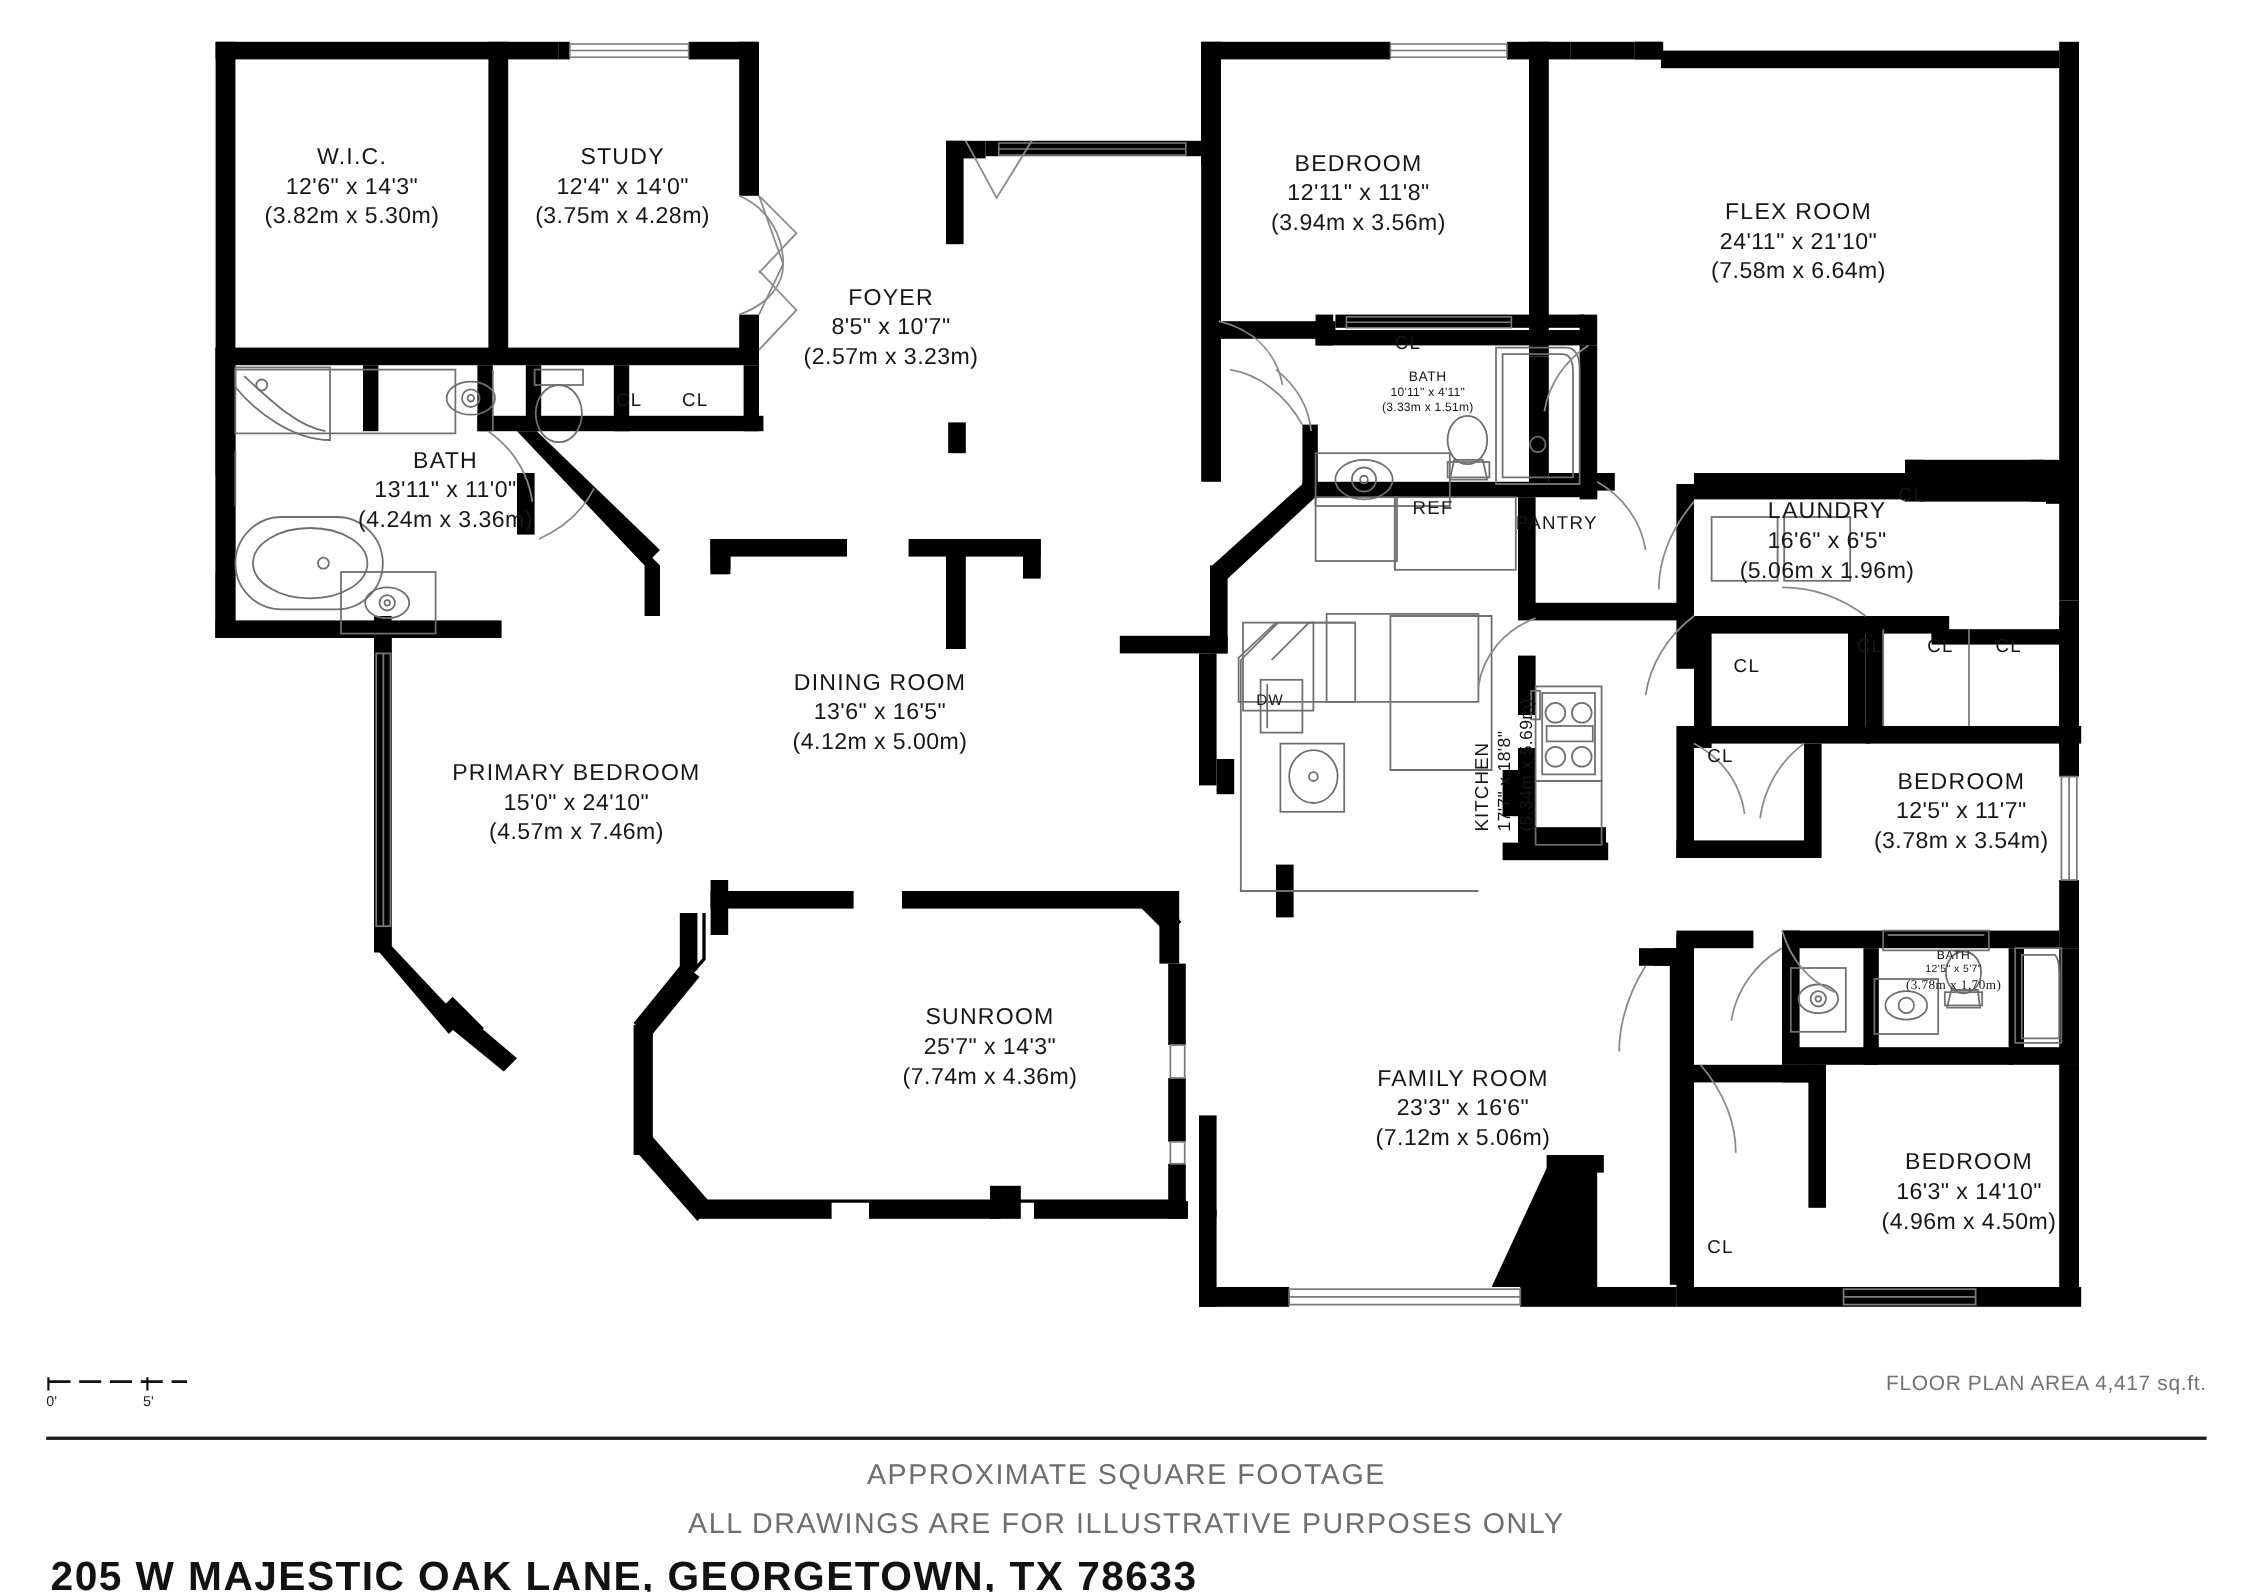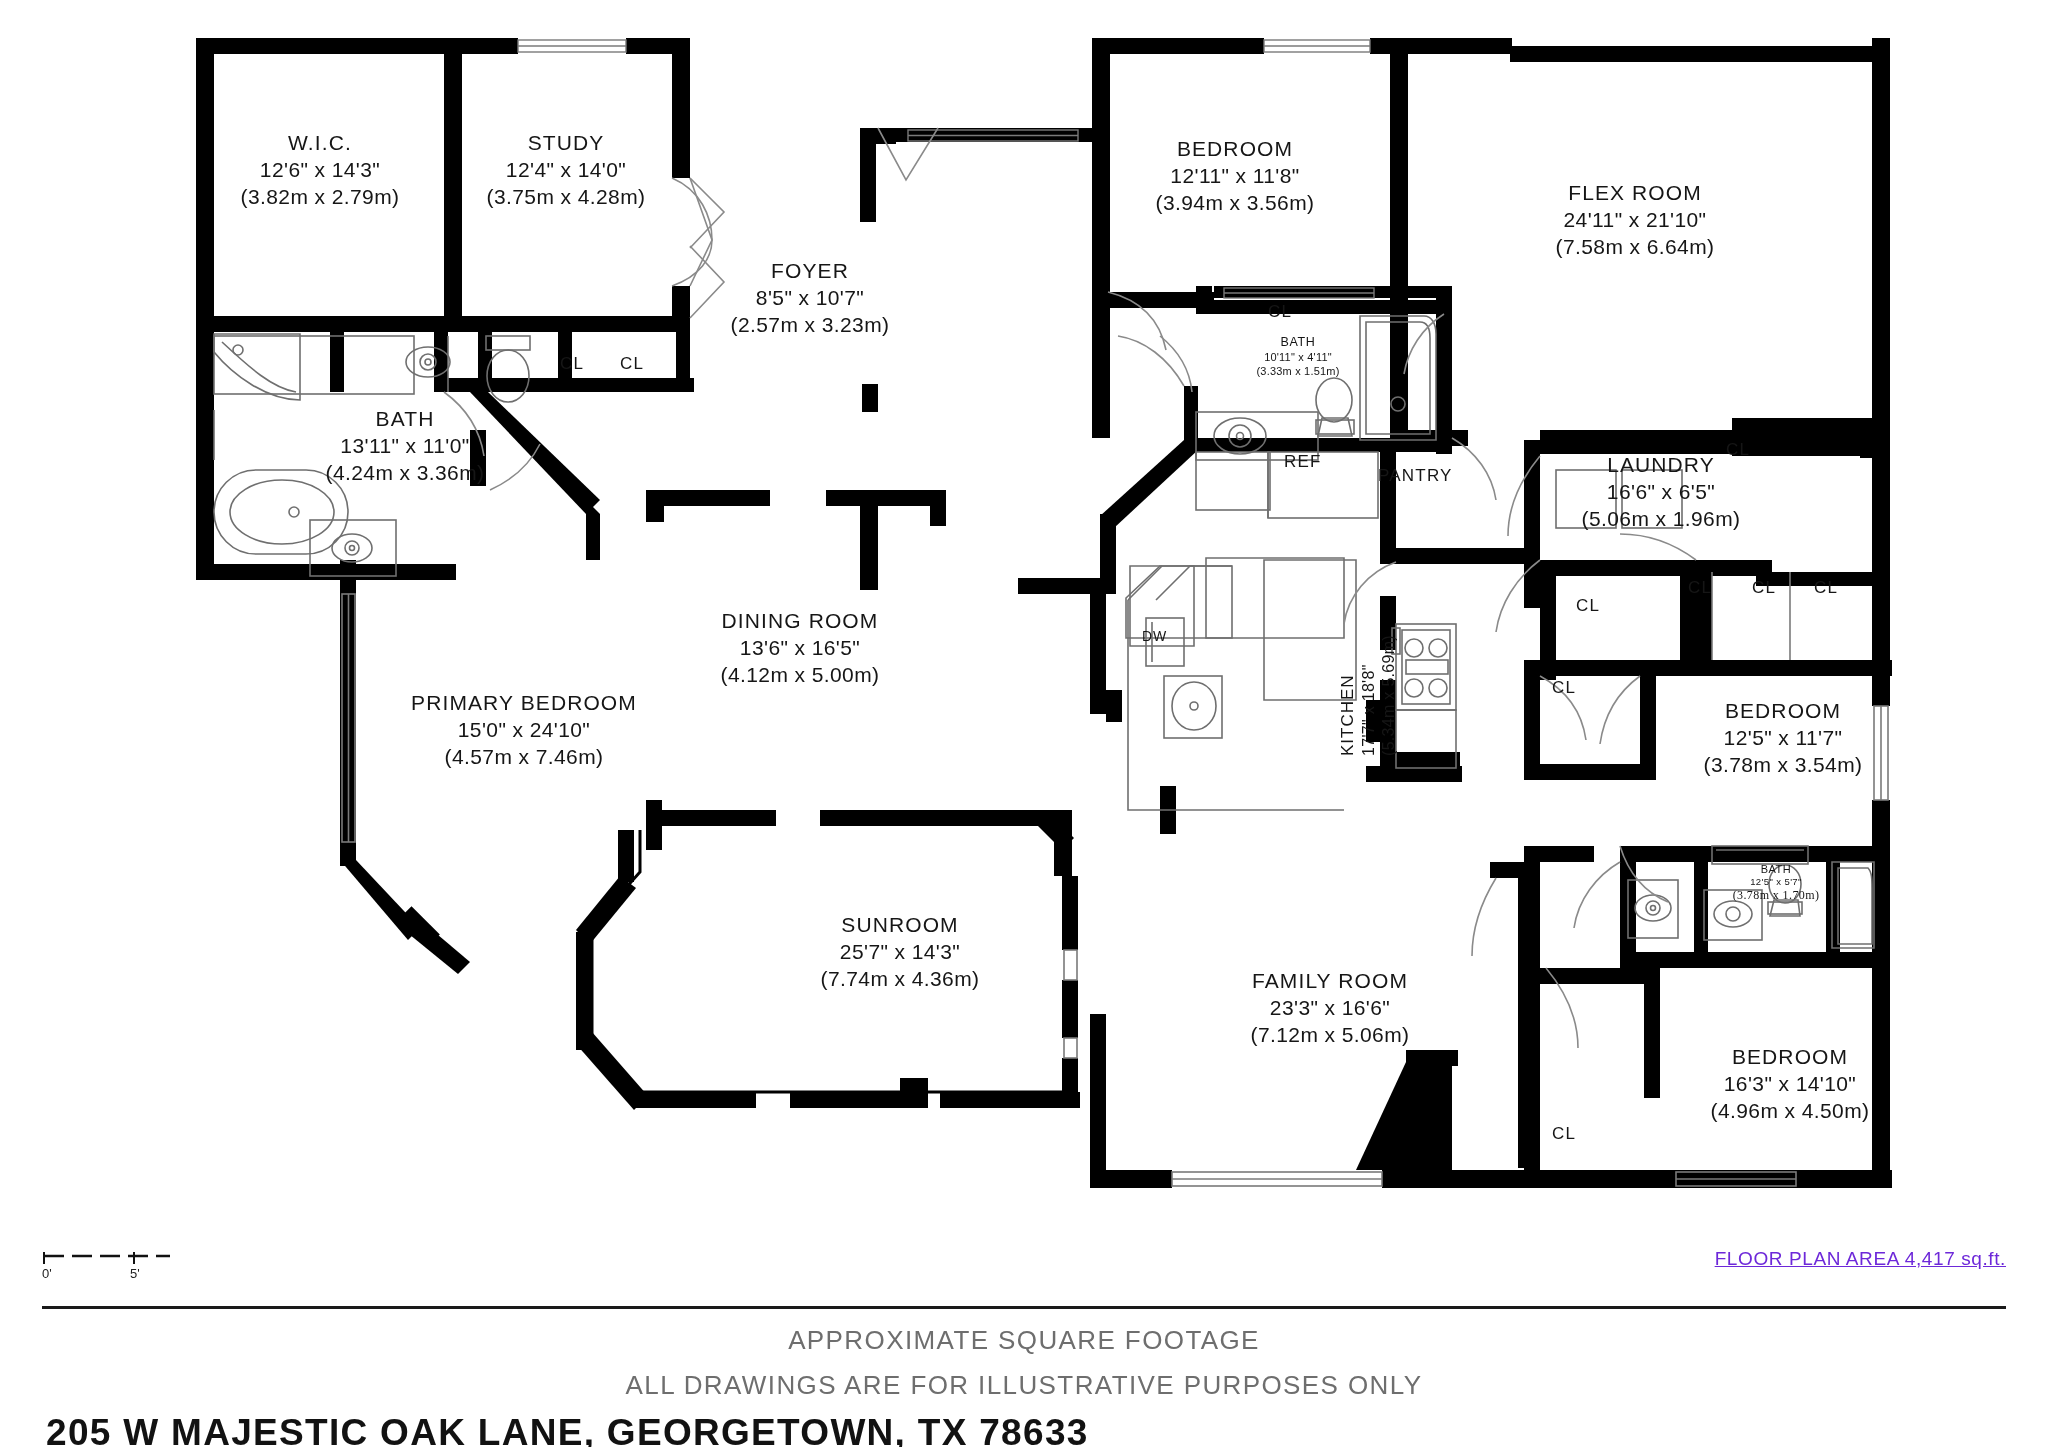--- a/index.html
+++ b/index.html
@@ -32,21 +32,21 @@
 
   .vlabel{position:absolute;pointer-events:none;}
   .vlabel .vrow{writing-mode:vertical-rl;transform:rotate(180deg);font-size:17px;letter-spacing:1px;color:#161616;white-space:nowrap;}
   .vlabel .vrow.dim{font-size:16px;letter-spacing:0.3px;}
 
   
   #footer{position:absolute;left:0;top:1230px;width:2048px;height:217px;}
   .scalebar{position:absolute;left:42px;top:20px;}
   .scale-ticklabels{position:absolute;left:42px;top:36px;width:140px;font-size:13px;color:#222;}
   .scale-ticklabels span{position:absolute;}
-  .sq-ft{position:absolute;right:42px;top:18px;font-size:19px;letter-spacing:0.6px;color:#6d28d9;white-space:nowrap;text-decoration:underline;}
+  .sq-ft{position:absolute;right:42px;top:18px;font-size:19px;letter-spacing:0.6px;color:#737373;white-space:nowrap;}
   .rule{position:absolute;left:42px;right:42px;top:76px;border-top:3px solid #1a1a1a;}
   .disclaimer{position:absolute;left:0;top:95px;width:2048px;text-align:center;}
   .disclaimer div{font-size:26px;letter-spacing:1.4px;color:#6e6e6e;margin-bottom:14px;}
   .address{position:absolute;left:46px;top:182px;font-size:37px;font-weight:bold;letter-spacing:1.3px;color:#121212;white-space:nowrap;}
 </style>
 </head>
 <body>
 
 <div id="plan-root">
 
@@ -404,21 +404,21 @@
       <path d="M1444,314 C1422,328 1408,350 1404,374" stroke="#8a8a8a"></path>
       <path d="M444,392 C466,408 480,430 484,456" stroke="#8a8a8a"></path>
       <path d="M488,392 L488,392" stroke="#8a8a8a"></path>
       <path d="M490,490 C512,480 530,464 540,444" stroke="#8a8a8a"></path>
     </g>
   </svg>
 
   <div class="room-label" style="left:200px;top:130px;width:240px;">
     <div class="rname">W.I.C.</div>
     <div class="rdim">12'6" x 14'3"</div>
-    <div class="rmet">(3.82m x 2.79m)</div>
+    <div class="rmet">(3.82m x 5.30m)</div>
   </div>
 
   <div class="room-label" style="left:452px;top:130px;width:228px;">
     <div class="rname">STUDY</div>
     <div class="rdim">12'4" x 14'0"</div>
     <div class="rmet">(3.75m x 4.28m)</div>
   </div>
 
   <div class="room-label" style="left:690px;top:258px;width:240px;">
     <div class="rname">FOYER</div>

